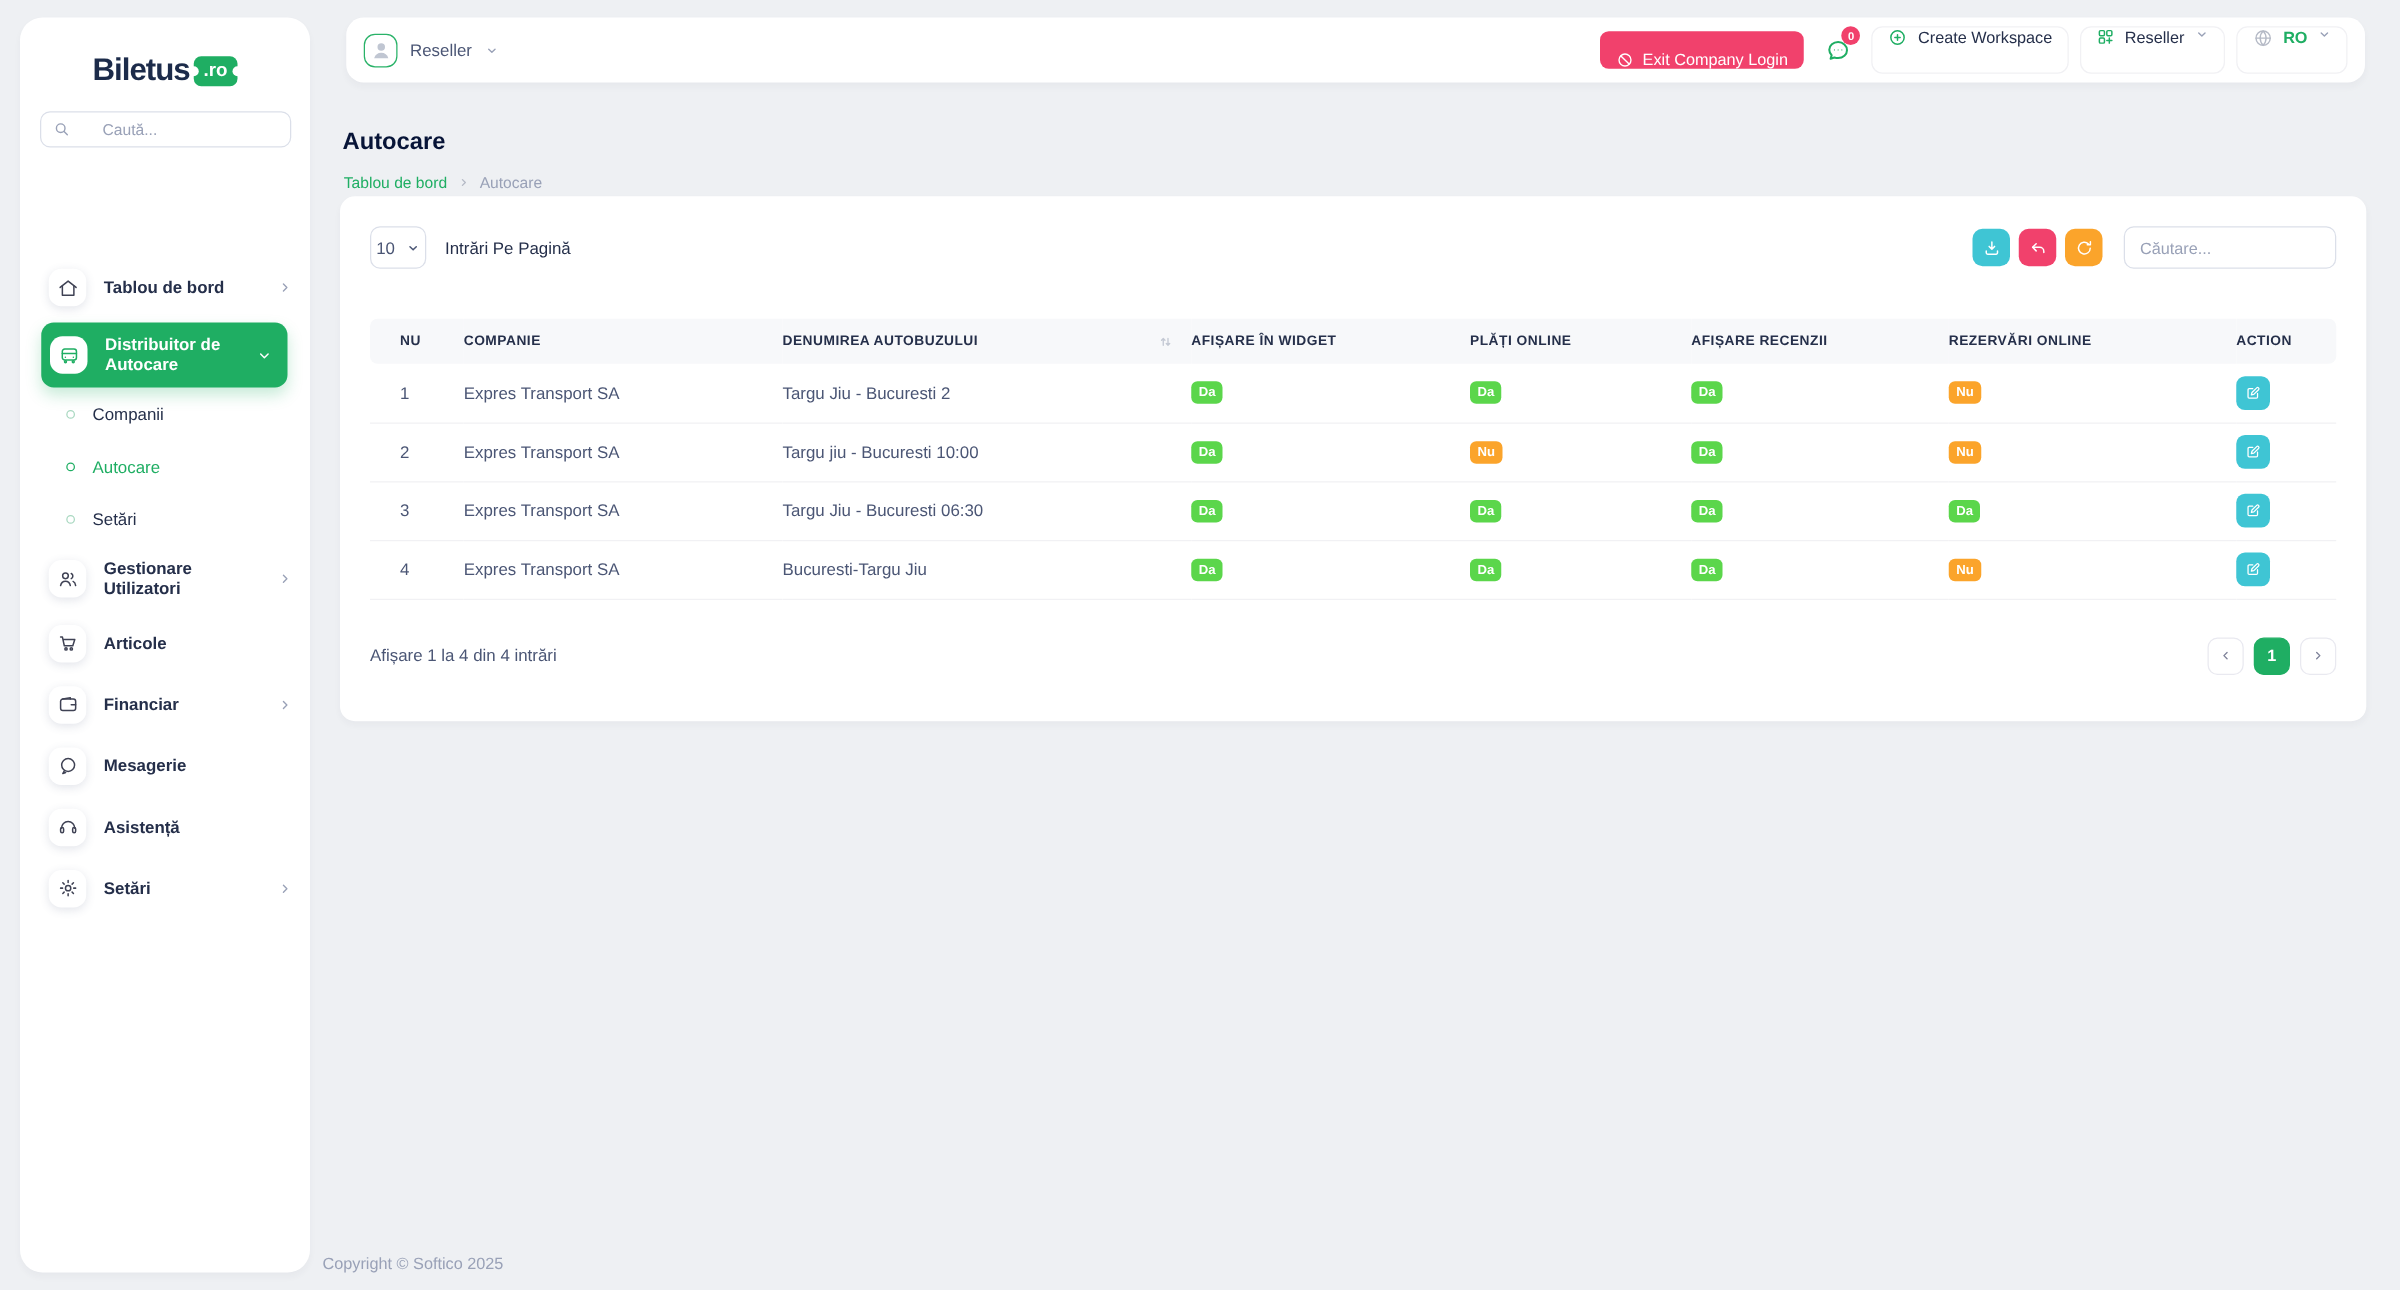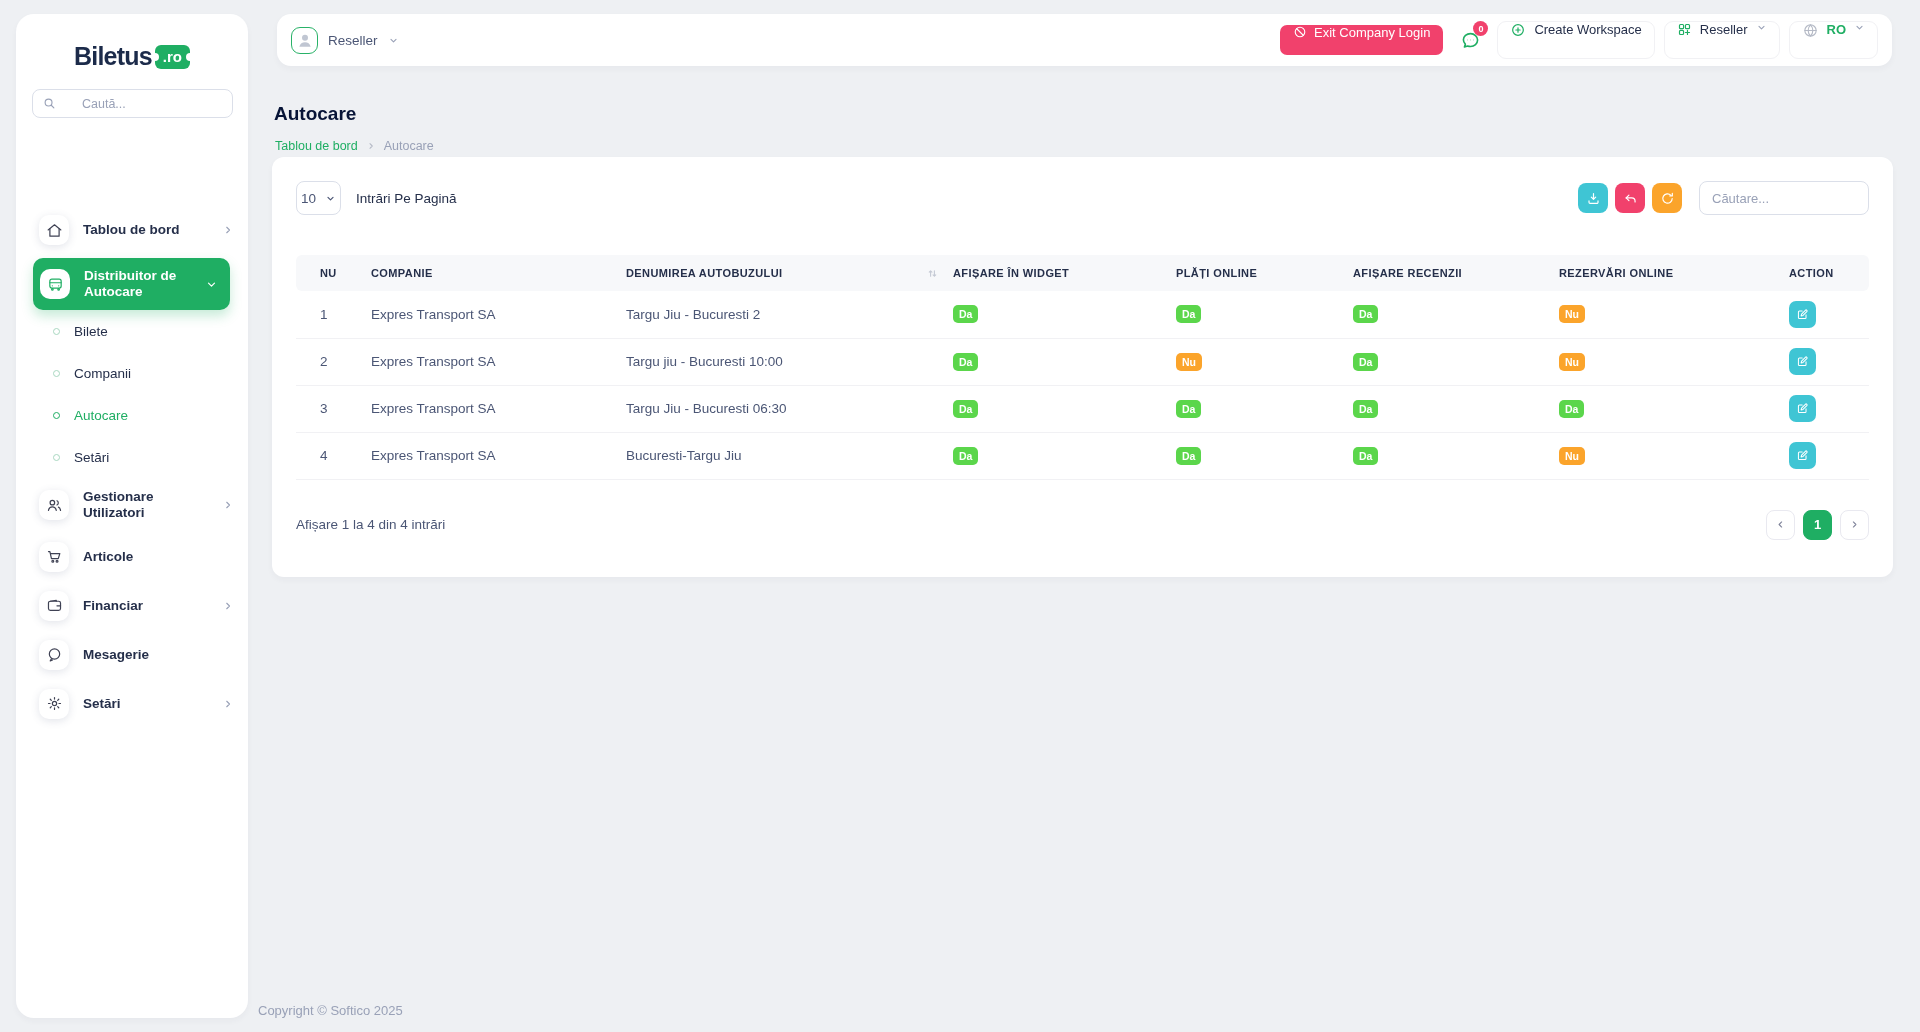--- a/index.html
+++ b/index.html
@@ -88,21 +88,21 @@
   .avatar {
     width:27px; height:27px; border-radius:9px; border:1.5px solid #29b268;
     background:#fff; color:#c0c6d2; display:flex; align-items:center; justify-content:center;
     overflow:hidden;
   }
   .profile-label { font-size:13.5px; font-weight:500; color:#4b5675; }
 
   .topbar-right { margin-left:auto; display:flex; align-items:center; gap:9px; }
   .exit-btn {
     height:30px; border:none; border-radius:7px; background:#f1416c; color:#fff;
-    font-size:13px; font-weight:500; display:flex; align-items:flex-start; gap:7px;
+    font-size:13px; font-weight:500; display:flex; align-items:flex-end; gap:7px;
     padding:0 13px; cursor:pointer; font-family:"Liberation Sans", sans-serif;
   }
   .chat-btn {
     position:relative; width:36px; height:40px; background:none; border:none;
     color:#1fae63; display:flex; align-items:center; justify-content:center; cursor:pointer;
   }
   .chat-badge {
     position:absolute; top:1px; right:0; min-width:15px; height:15px; border-radius:8px;
     background:#f1416c; color:#fff; font-size:9px; font-weight:700;
     display:flex; align-items:center; justify-content:center; padding:0 4px;
@@ -239,24 +239,20 @@
         <span>Distribuitor de</span><br><span>Autocare</span>
       </span>
       <span class="chev">
         <svg width="13" height="13" viewBox="0 0 24 24" fill="none" stroke="currentColor" stroke-width="2.2" stroke-linecap="round" stroke-linejoin="round">
             <path d="m6.5 9.5 5.5 5.5 5.5-5.5"></path>
           </svg>
       </span>
     </div>
 
     <div class="submenu">
-      <div class="submenu-item">
-        <span class="bullet"></span>
-        <span class="sub-label">Bilete</span>
-      </div>
       <div class="submenu-item">
         <span class="bullet"></span>
         <span class="sub-label">Companii</span>
       </div>
       <div class="submenu-item active">
         <span class="bullet"></span>
         <span class="sub-label">Autocare</span>
       </div>
       <div class="submenu-item">
         <span class="bullet"></span>
@@ -313,20 +309,30 @@
     <div class="menu-item row49">
       <span class="icon-box">
         <svg width="17" height="17" viewBox="0 0 24 24" fill="none" stroke="currentColor" stroke-width="1.7" stroke-linecap="round" stroke-linejoin="round">
             <circle cx="12" cy="11.3" r="7.3"></circle>
             <path d="M7.7 17.9 6 21l3.2-1.3"></path>
           </svg>
       </span>
       <span class="menu-label">Mesagerie</span>
     </div>
 
+    <div class="menu-item row49">
+      <span class="icon-box">
+        <svg width="17" height="17" viewBox="0 0 24 24" fill="none" stroke="currentColor" stroke-width="1.7" stroke-linecap="round" stroke-linejoin="round">
+            <path d="M4.5 13.5a7.5 7.5 0 0 1 15 0"></path>
+            <rect x="3.5" y="12.8" width="3.4" height="5.8" rx="1.7"></rect>
+            <rect x="17.1" y="12.8" width="3.4" height="5.8" rx="1.7"></rect>
+          </svg>
+      </span>
+      <span class="menu-label">Asistență</span>
+    </div>
 
     <div class="menu-item row49">
       <span class="icon-box">
         <svg width="17" height="17" viewBox="0 0 24 24" fill="none" stroke="currentColor" stroke-width="1.7" stroke-linecap="round" stroke-linejoin="round">
             <circle cx="12" cy="12" r="3"></circle>
             <path d="M12 3.5v2.2M12 18.3v2.2M3.5 12h2.2M18.3 12h2.2M6 6l1.5 1.5M16.5 16.5 18 18M18 6l-1.5 1.5M7.5 16.5 6 18"></path>
           </svg>
       </span>
       <span class="menu-label">Setări</span>
       <span class="chev">

